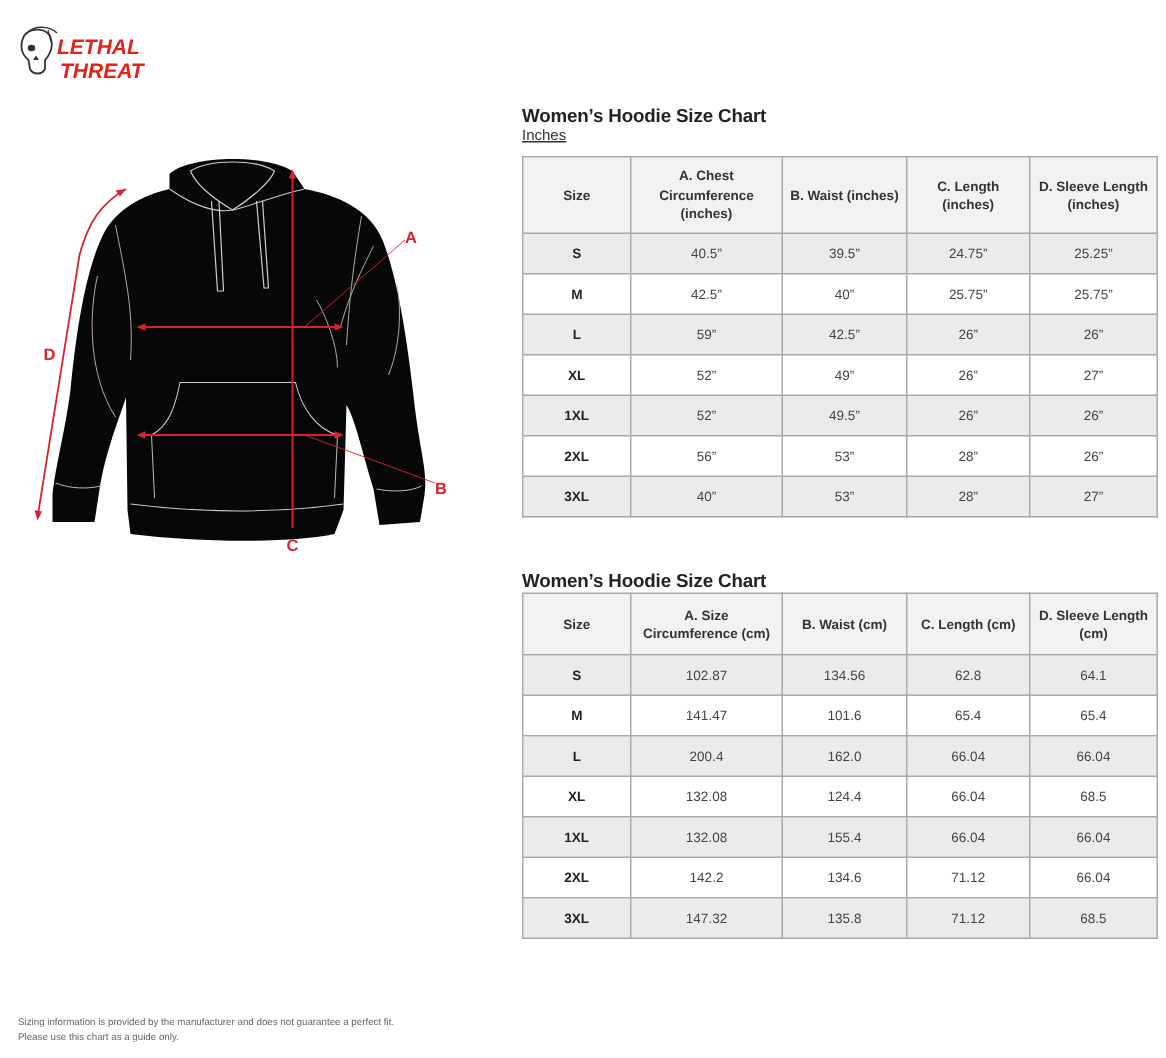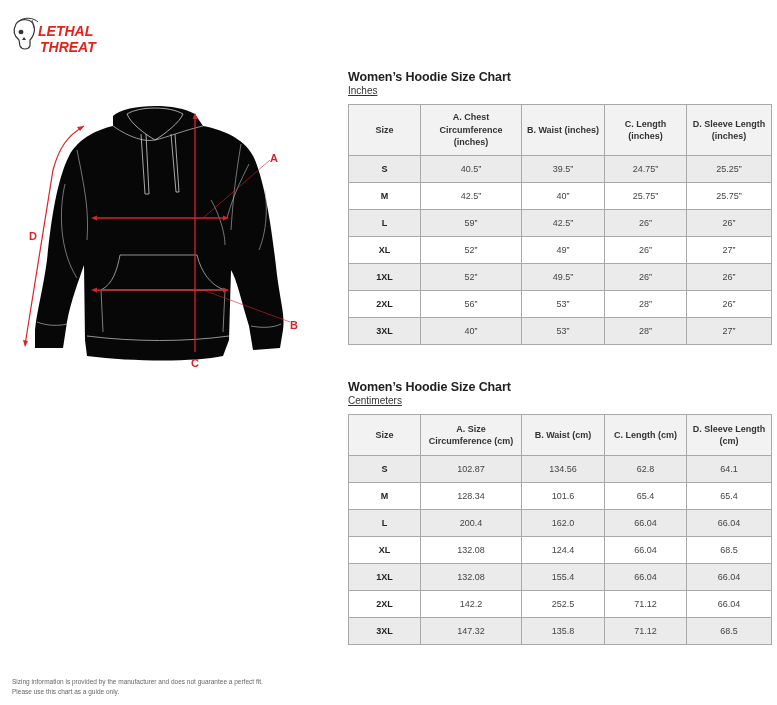--- a/index.html
+++ b/index.html
@@ -184,21 +184,20 @@
         <td>53”</td>
         <td>28”</td>
         <td>27”</td>
       </tr>
     </tbody>
   </table>
 </div>
 
 <div class="section cm">
   <div class="title">Women’s Hoodie Size Chart</div>
-  <div class="subtitle">Centimeters</div>
   <table class="size-table">
     <colgroup>
         <col class="c-size">
         <col class="c-a">
         <col class="c-b">
         <col class="c-c">
         <col class="c-d">
       </colgroup>
     <thead>
       <tr>
@@ -212,21 +211,21 @@
     <tbody>
       <tr>
         <td class="size-cell">S</td>
         <td>102.87</td>
         <td>134.56</td>
         <td>62.8</td>
         <td>64.1</td>
       </tr>
       <tr>
         <td class="size-cell">M</td>
-        <td>128.34</td>
+        <td>141.47</td>
         <td>101.6</td>
         <td>65.4</td>
         <td>65.4</td>
       </tr>
       <tr>
         <td class="size-cell">L</td>
         <td>200.4</td>
         <td>162.0</td>
         <td>66.04</td>
         <td>66.04</td>
@@ -241,21 +240,21 @@
       <tr>
         <td class="size-cell">1XL</td>
         <td>132.08</td>
         <td>155.4</td>
         <td>66.04</td>
         <td>66.04</td>
       </tr>
       <tr>
         <td class="size-cell">2XL</td>
         <td>142.2</td>
-        <td>252.5</td>
+        <td>134.6</td>
         <td>71.12</td>
         <td>66.04</td>
       </tr>
       <tr>
         <td class="size-cell">3XL</td>
         <td>147.32</td>
         <td>135.8</td>
         <td>71.12</td>
         <td>68.5</td>
       </tr>

